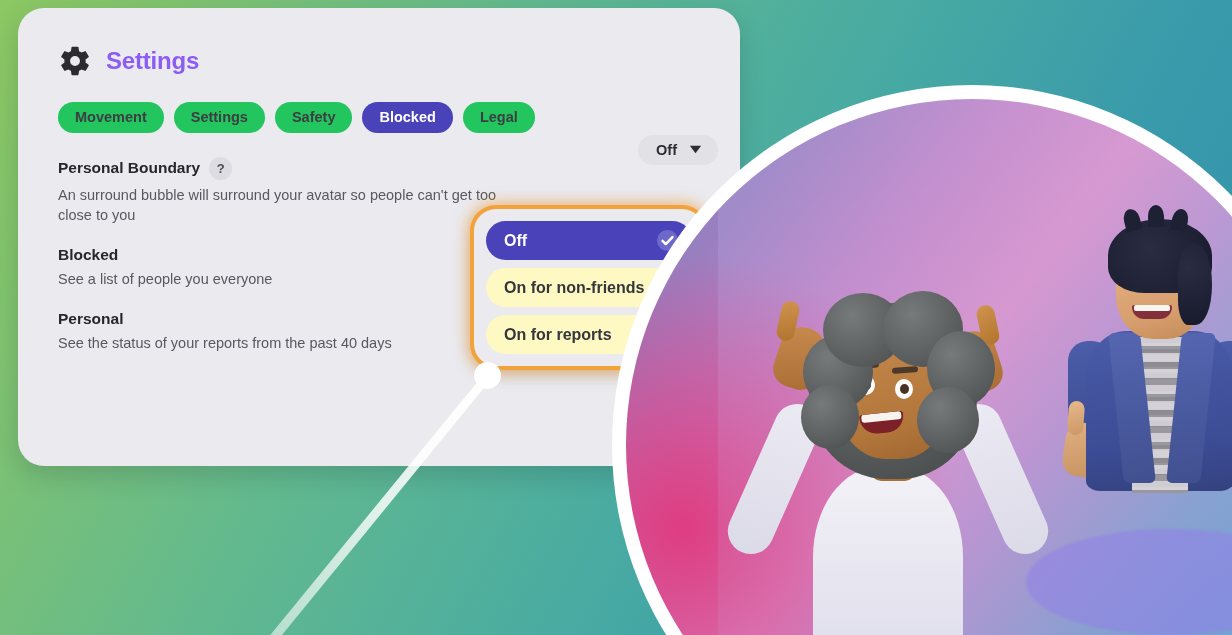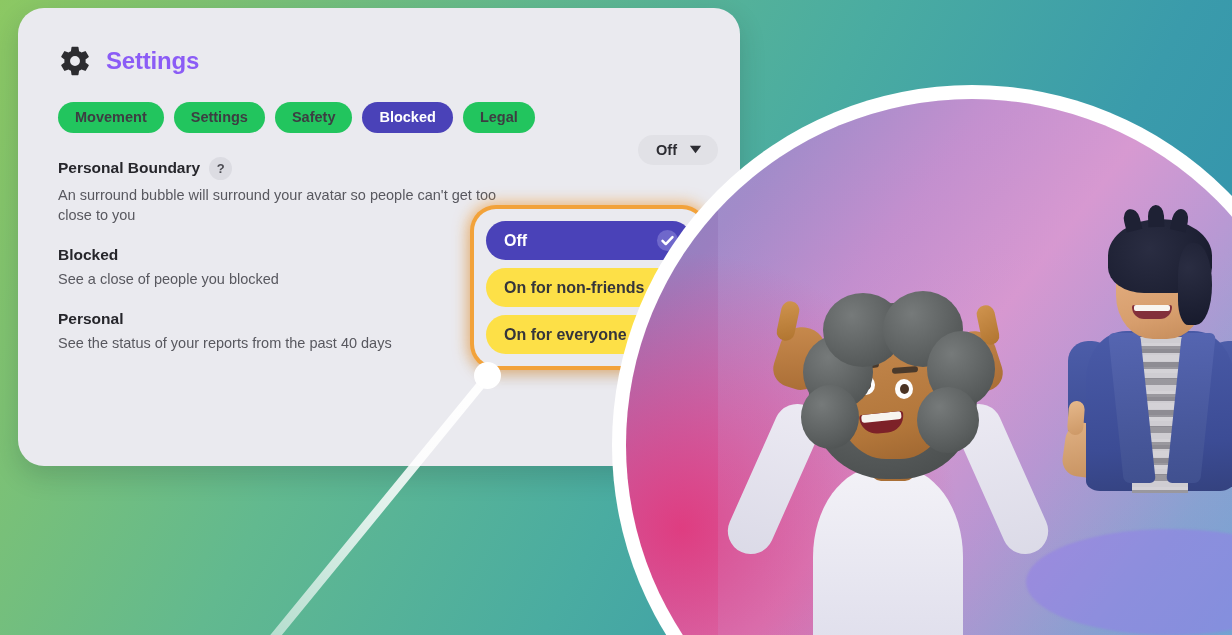--- a/index.html
+++ b/index.html
@@ -364,21 +364,21 @@
       0 0 0 4px #f2a23a,
       0 0 14px 7px rgba(243,150,40,0.55),
       0 8px 18px rgba(0,0,0,0.14);
   }
   .dropdown-option {
     display: flex; align-items: center; justify-content: space-between;
     height: 39px;
     border-radius: 20px;
     padding: 0 13px 0 18px;
     margin-bottom: 8px;
-    background: #fde047;
+    background: #fef9c3;
     cursor: pointer;
   }
   .dropdown-option:last-child { margin-bottom: 0; }
   .dropdown-option.selected { background: #4a42b8; }
   .dropdown-option-label {
     font-size: 16px; font-weight: bold; color: #35353b; white-space: nowrap;
   }
   .dropdown-option.selected .dropdown-option-label { color: #ffffff; }
   #check-icon { width: 23px; height: 23px; display: block; flex: 0 0 auto; }
 
@@ -503,21 +503,21 @@
           <span class="setting-title">Personal Boundary</span>
           <span id="help-icon">?</span>
         </div>
         <div class="setting-desc">An surround bubble will surround your avatar so people can't get too close to you</div>
       </div>
 
       <div class="setting-row">
         <div class="setting-title-line">
           <span class="setting-title">Blocked</span>
         </div>
-        <div class="setting-desc">See a close of people you blocked</div>
+        <div class="setting-desc">See a list of people you everyone</div>
       </div>
 
       <div class="setting-row">
         <div class="setting-title-line">
           <span class="setting-title">Personal</span>
         </div>
         <div class="setting-desc">See the status of your reports from the past 40 days</div>
       </div>
 
     </div>
@@ -531,20 +531,20 @@
         <circle cx="12" cy="12" r="11" fill="#6f68cb"></circle>
         <path d="M6.8 12.3l3.4 3.4 7-7.2" fill="none" stroke="#ffffff" stroke-width="2.6" stroke-linecap="round" stroke-linejoin="round"></path>
       </svg>
     </div>
 
     <div class="dropdown-option">
       <span class="dropdown-option-label">On for non-friends</span>
     </div>
 
     <div class="dropdown-option">
-      <span class="dropdown-option-label">On for everyone</span>
+      <span class="dropdown-option-label">On for reports</span>
     </div>
 
   </div>
 
   <div id="callout-dot"></div>
 
 </div>
 
 </body></html>

